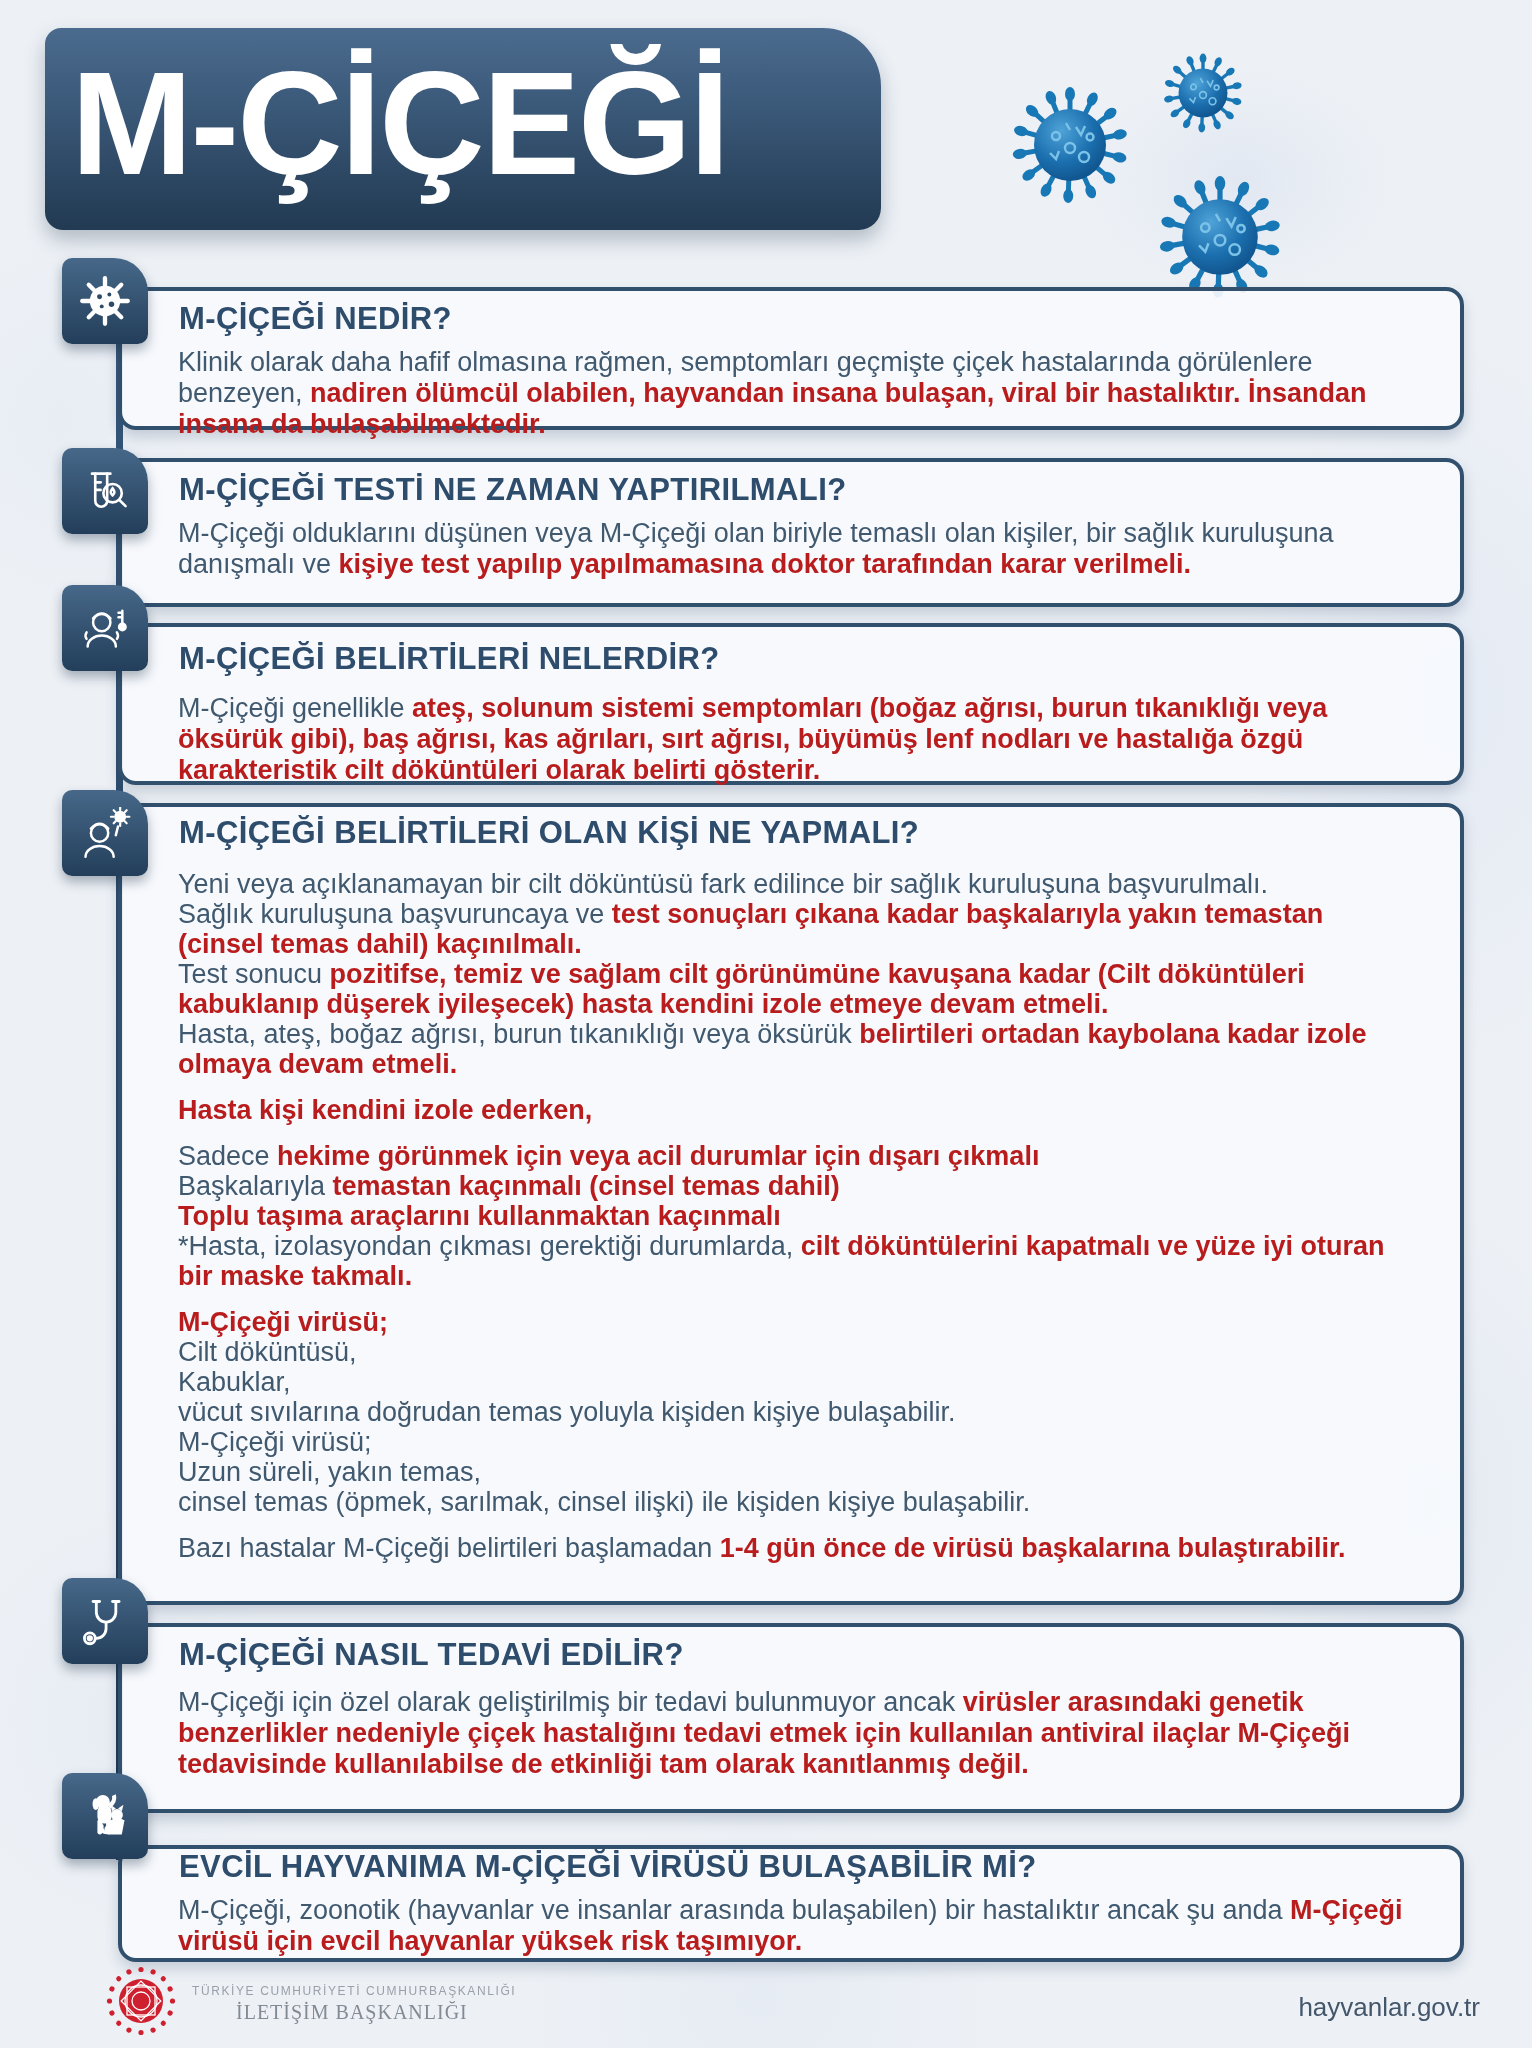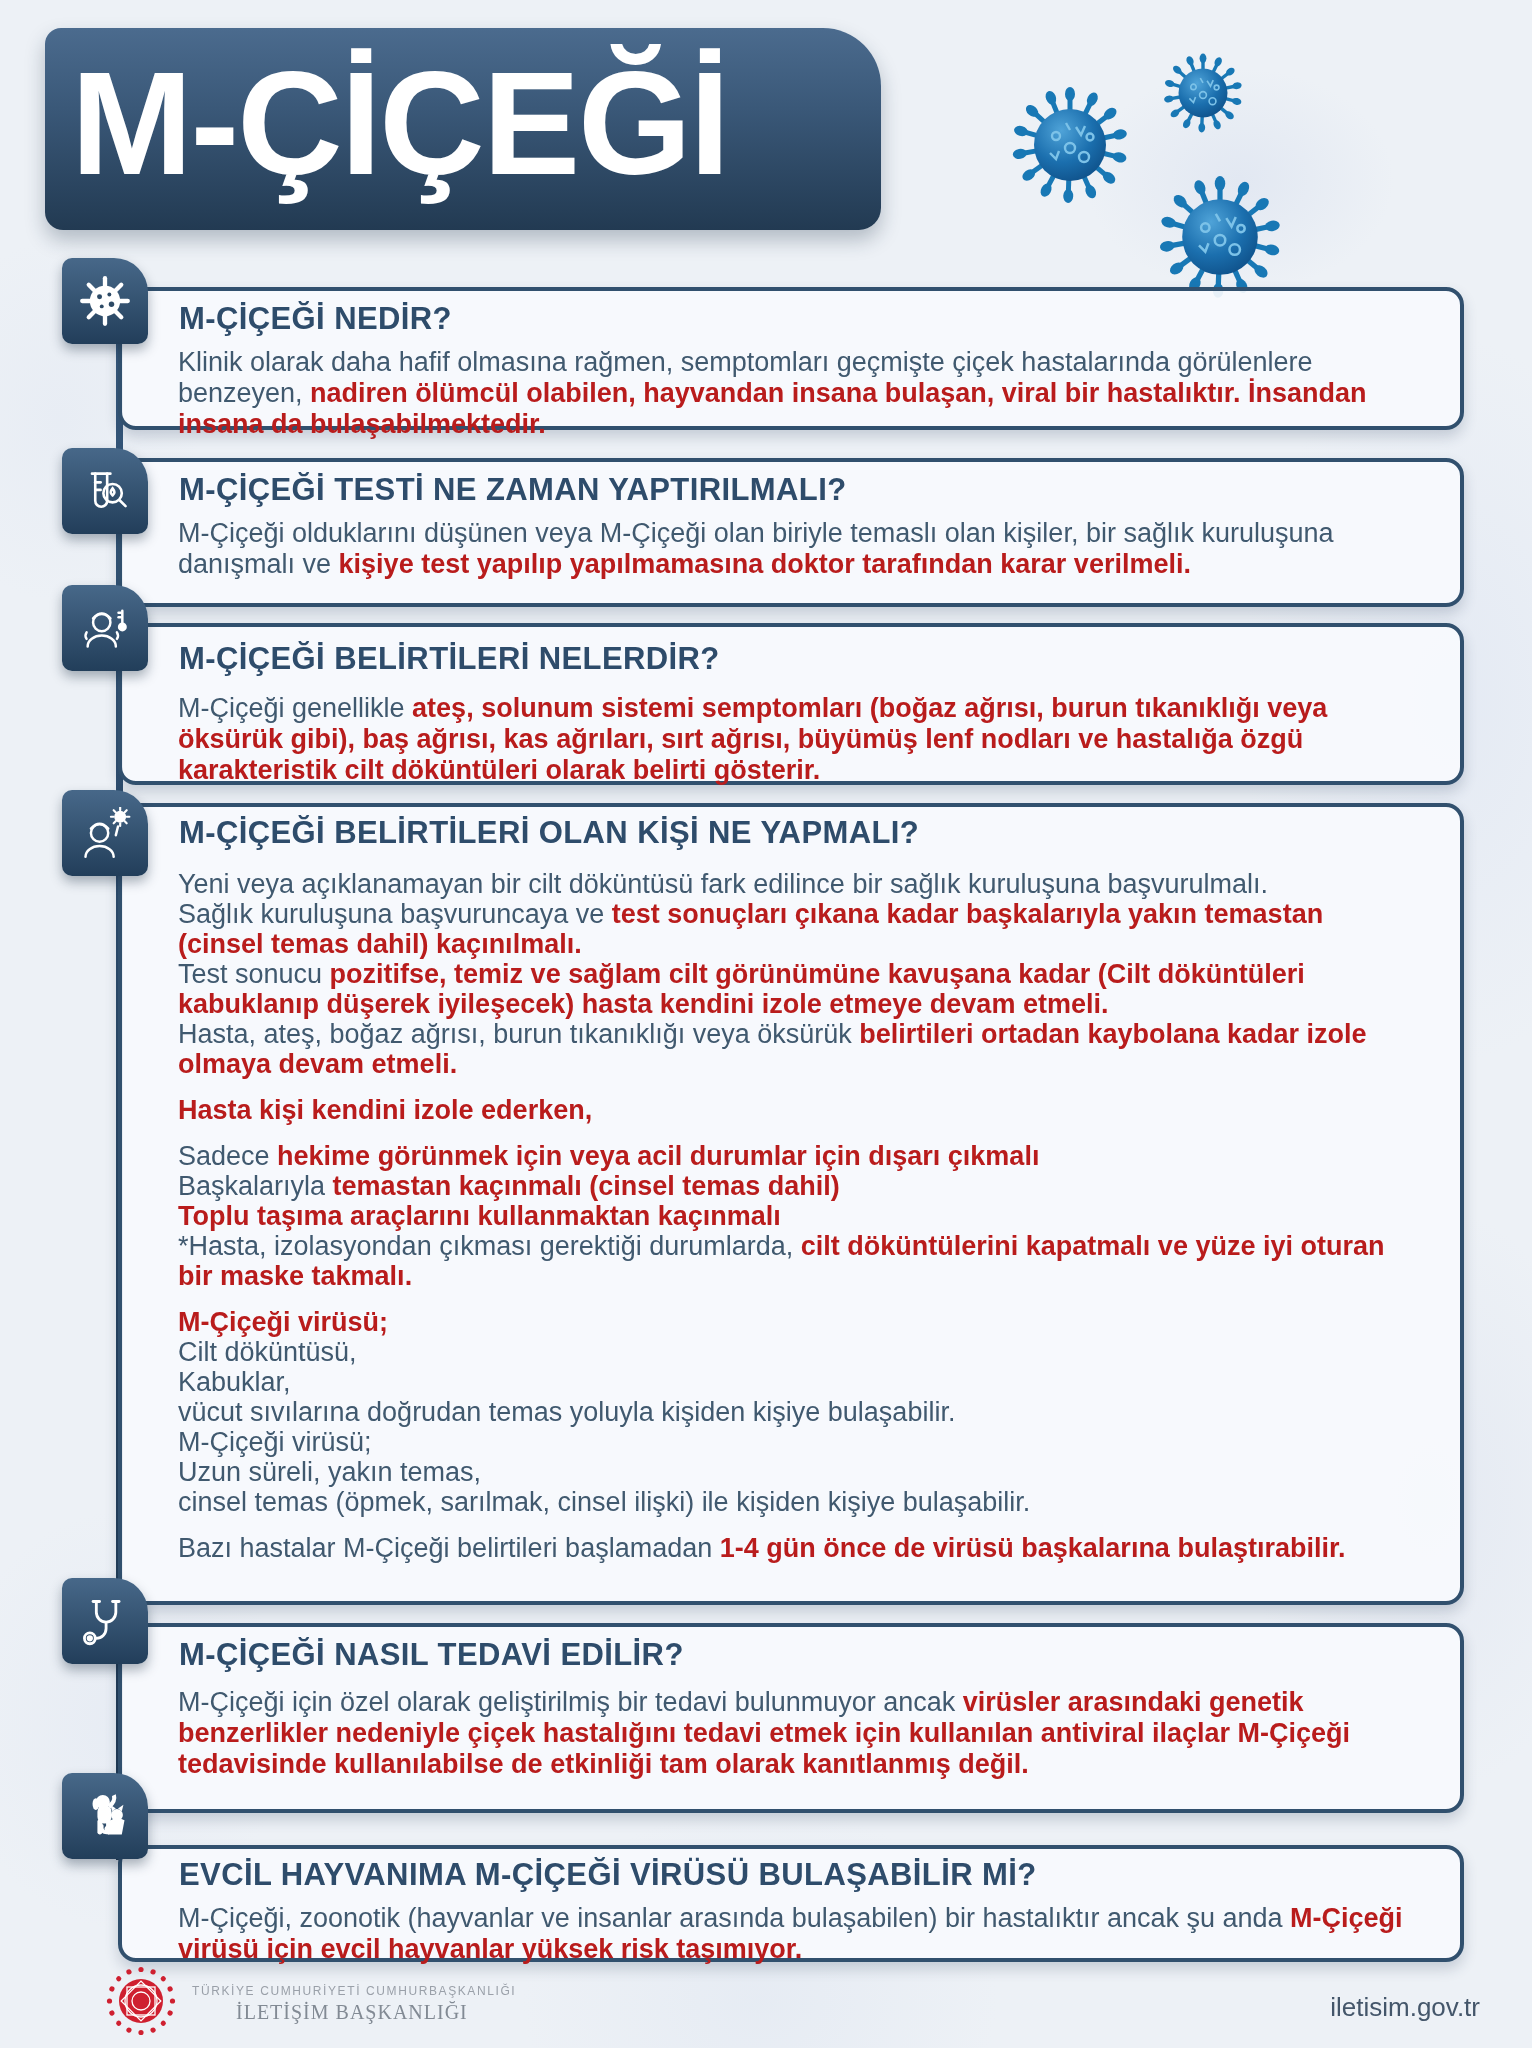--- a/index.html
+++ b/index.html
@@ -277,21 +277,21 @@
 
   <section class="box" style="top:1623px;height:190px">
     <h2 class="box-title" style="margin-bottom:14px">M-ÇİÇEĞİ NASIL TEDAVİ EDİLİR?</h2>
     <div class="box-body">
         <div class="blk">
           <div class="ln"><span>M-Çiçeği için özel olarak geliştirilmiş bir tedavi bulunmuyor ancak </span><span class="bold">virüsler arasındaki genetik benzerlikler nedeniyle çiçek hastalığını tedavi etmek için kullanılan antiviral ilaçlar M-Çiçeği tedavisinde kullanılabilse de etkinliği tam olarak kanıtlanmış değil.</span></div>
         </div>
       </div>
   </section>
 
-  <section class="box" style="top:1845px;height:117px;padding-top:8px">
+  <section class="box" style="top:1845px;height:117px;padding-top:0">
     <h2 class="box-title">EVCİL HAYVANIMA M-ÇİÇEĞİ VİRÜSÜ BULAŞABİLİR Mİ?</h2>
     <div class="box-body">
         <div class="blk">
           <div class="ln"><span>M-Çiçeği, zoonotik (hayvanlar ve insanlar arasında bulaşabilen) bir hastalıktır ancak şu anda </span><span class="bold">M-Çiçeği virüsü için evcil hayvanlar yüksek risk taşımıyor.</span></div>
         </div>
       </div>
   </section>
 
   <svg class="footer-logo" width="74" height="74" viewBox="0 0 74 74">
     <g fill="#cf2030">
@@ -319,14 +319,14 @@
       <rect x="23" y="23" width="28" height="28"></rect>
       <rect x="23" y="23" width="28" height="28" transform="rotate(45 37 37)"></rect>
       <circle cx="37" cy="37" r="9"></circle>
       <circle cx="37" cy="37" r="16"></circle>
     </g>
   </svg>
   <div class="brand">
     <div class="brand-top">TÜRKİYE CUMHURİYETİ CUMHURBAŞKANLIĞI</div>
     <div class="brand-bottom">İLETİŞİM BAŞKANLIĞI</div>
   </div>
-  <div class="website">iletisim.gov.tr</div>
+  <div class="website">hayvanlar.gov.tr</div>
 </div>
 
 </body></html>

